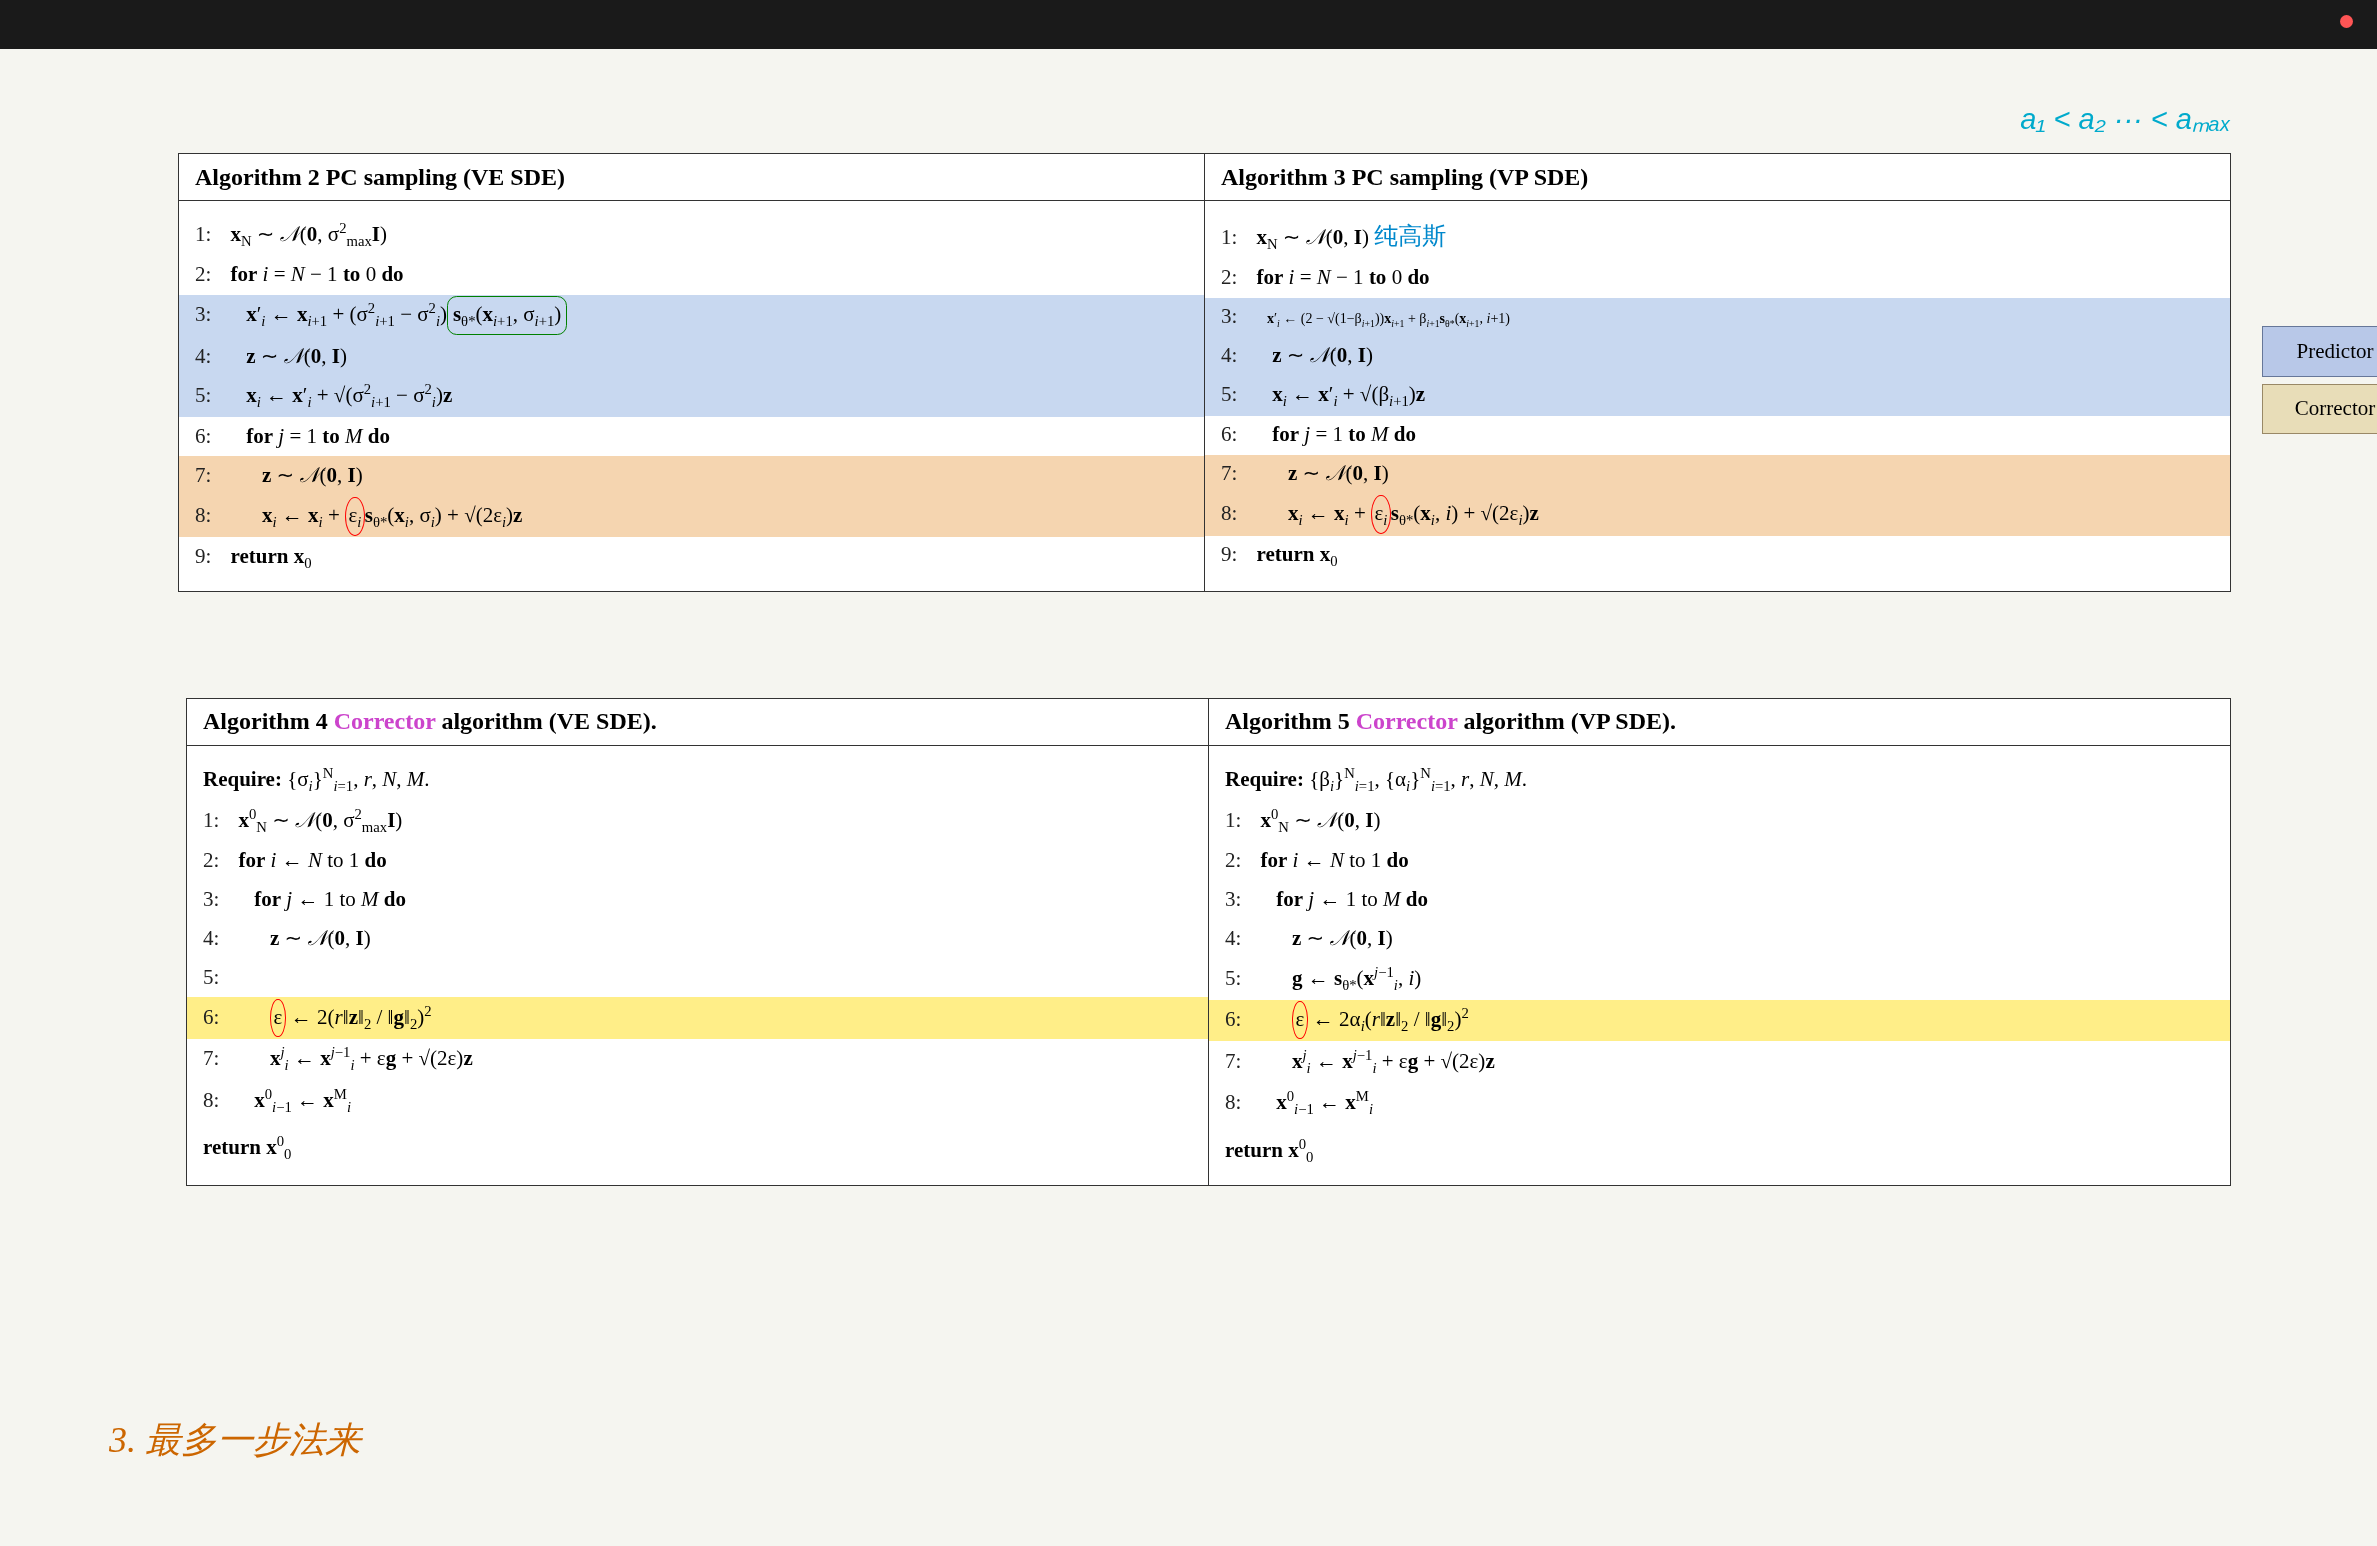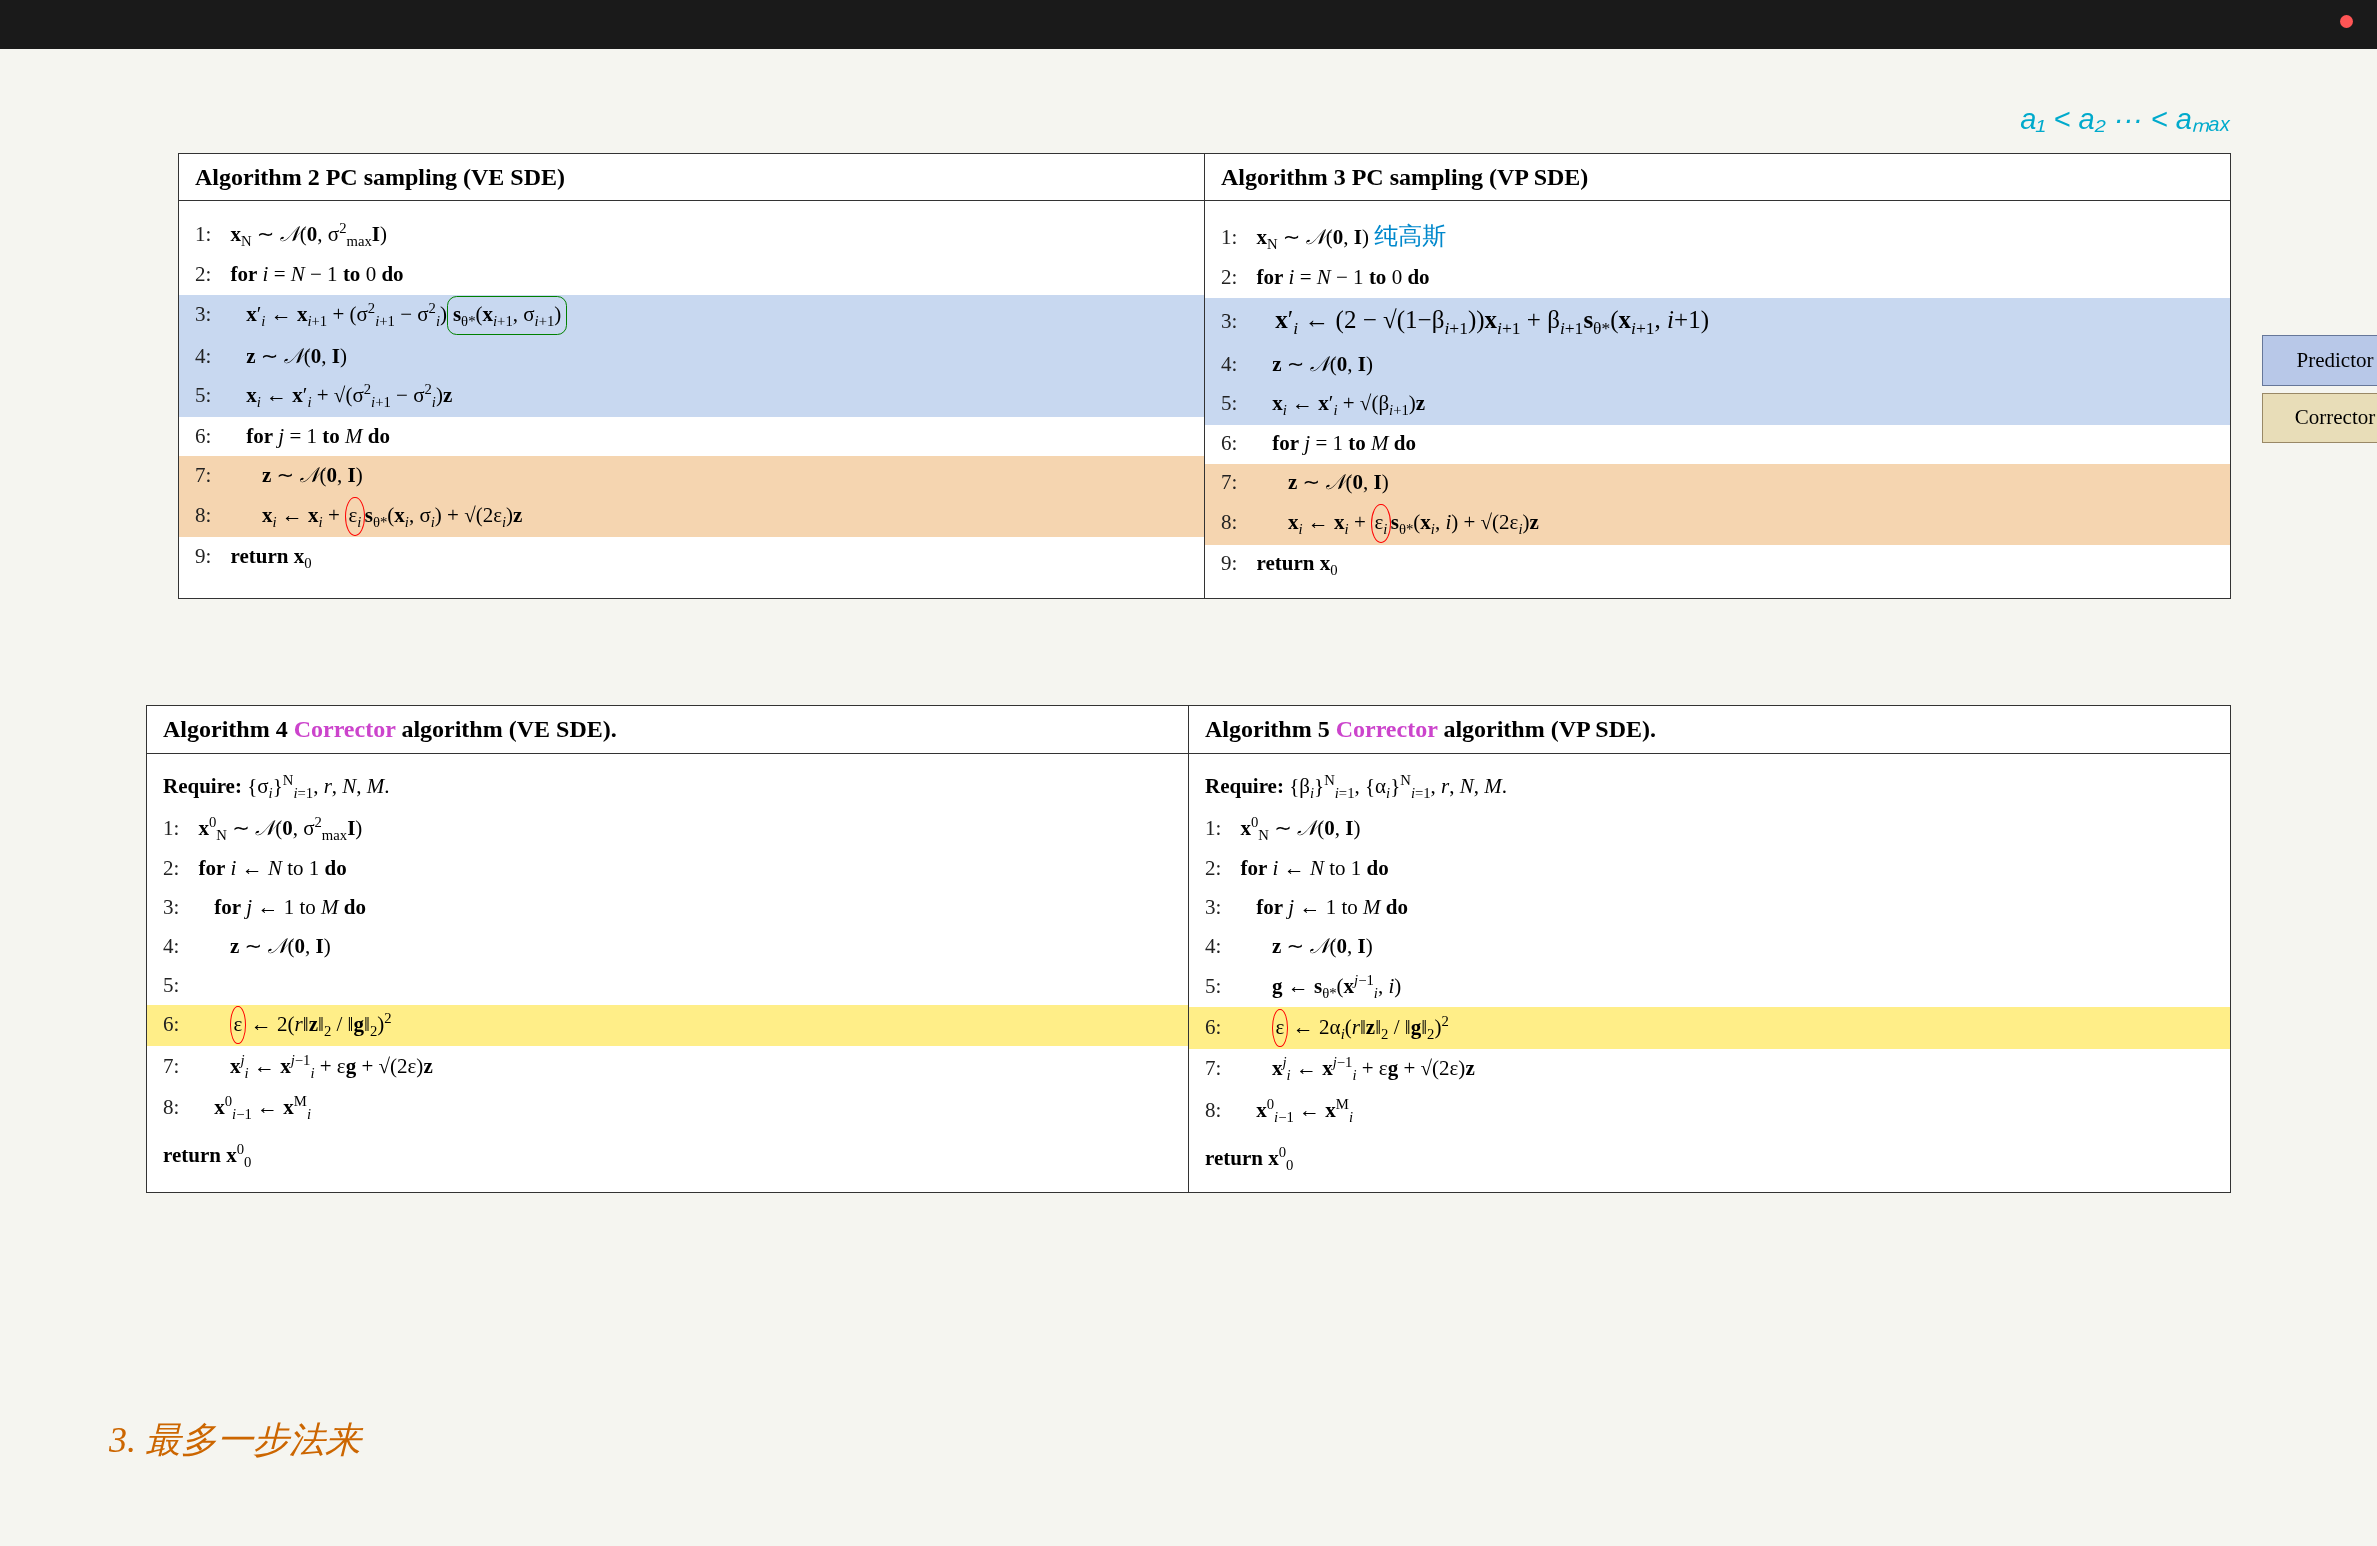--- a/index.html
+++ b/index.html
@@ -198,21 +198,21 @@
             <span class="line-content"><strong>x</strong><sub>N</sub> ∼ <em>𝒩</em>(<strong>0</strong>, <strong>I</strong>) <span style="font-family:'Comic Sans MS',cursive;color:#0088cc;font-size:24px;">纯高斯</span></span>
           </div>
 
           <div class="line">
             <span class="line-num">2:</span>
             <span class="line-content"><strong>for</strong> <em>i</em> = <em>N</em> − 1 <strong>to</strong> 0 <strong>do</strong></span>
           </div>
 
           <div class="line highlighted-blue">
             <span class="line-num">3:</span>
-            <span class="line-content" style="font-size:25px;">
+            <span class="line-content" style="font-size:14px;">
               &nbsp;&nbsp;&nbsp;<strong>x</strong>′<sub><em>i</em></sub> ← (2 − √(1−β<sub><em>i</em>+1</sub>))<strong>x</strong><sub><em>i</em>+1</sub> + β<sub><em>i</em>+1</sub><strong>s</strong><sub>θ*</sub>(<strong>x</strong><sub><em>i</em>+1</sub>, <em>i</em>+1)
             </span>
           </div>
 
           <div class="line highlighted-blue">
             <span class="line-num">4:</span>
             <span class="line-content">&nbsp;&nbsp;&nbsp;<strong>z</strong> ∼ <em>𝒩</em>(<strong>0</strong>, <strong>I</strong>)</span>
           </div>
 
           <div class="line highlighted-blue" style="position:relative;">
@@ -245,21 +245,21 @@
             <span class="line-content"><strong>return x</strong><sub>0</sub></span>
           </div>
         </div>
 
       </div>
     </div>
   </div>
 
   <div style="height: 57px;"></div>
 
-  <div style="position:relative;">
+  <div style="position:relative;margin-left:40px;">
 
     <div class="algorithms-row">
 
       <div class="algorithm-box">
         <div class="algorithm-header">
           <strong>Algorithm 4</strong> <span style="color:#cc44cc;">Corrector</span> algorithm (VE SDE).
         </div>
         <div class="algorithm-body">
           <div class="line">
             <span class="line-content"><strong>Require:</strong> {σ<sub><em>i</em></sub>}<sup>N</sup><sub><em>i</em>=1</sub>, <em>r</em>, <em>N</em>, <em>M</em>.</span>

